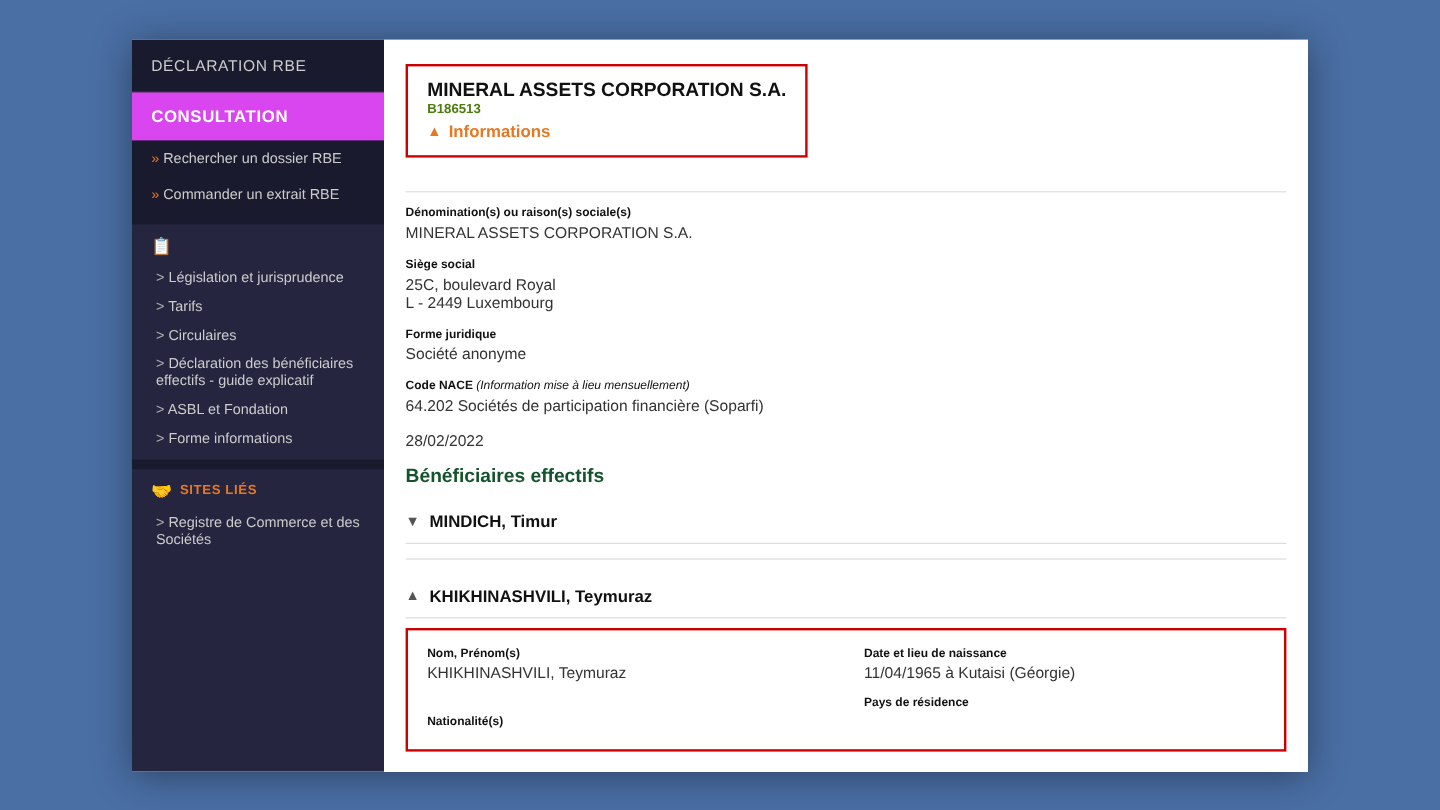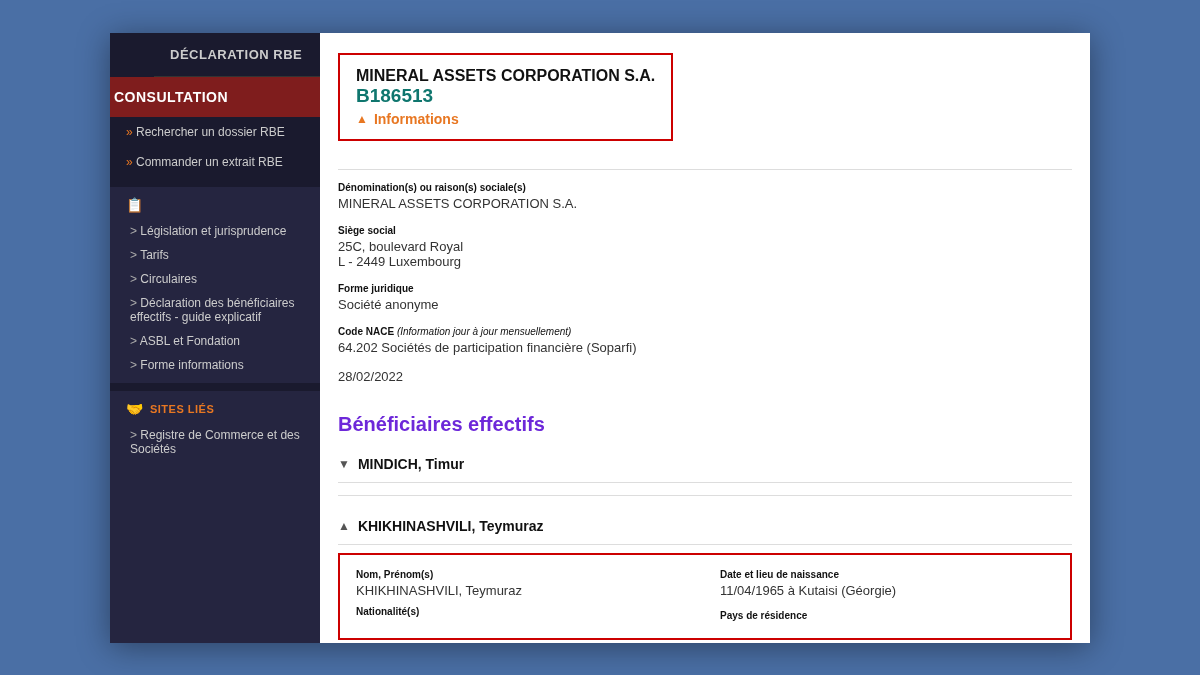--- a/index.html
+++ b/index.html
@@ -36,29 +36,28 @@
       min-width: 210px;
       background: #1a1a2e;
       color: #fff;
       display: flex;
       flex-direction: column;
     }
     .sidebar-header {
       background: #1a1a2e;
       padding: 14px 16px;
       font-size: 13px;
-      font-weight: bold;
+      font-weight: normal;
       color: #ccc;
       letter-spacing: 0.5px;
       border-bottom: 1px solid #333;
-      margin-left: 44px;
     }
     .sidebar-active {
-      background: #7f1d1d;
-      padding: 12px 4px;
+      background: #d946ef;
+      padding: 12px 16px;
       font-size: 14px;
       font-weight: bold;
       color: #fff;
       letter-spacing: 0.5px;
     }
     .sidebar-link {
       padding: 8px 16px;
       font-size: 12px;
       color: #ccc;
       cursor: pointer;
@@ -124,23 +123,23 @@
       display: inline-block;
       margin-bottom: 16px;
       min-width: 260px;
     }
     .company-name {
       font-size: 16px;
       font-weight: bold;
       color: #111;
     }
     .company-id {
-      font-size: 19px;
-      font-weight: bold;
-      color: #0f766e;
+      font-size: 11px;
+      font-weight: bold;
+      color: #4d7c0f;
     }
     .section-toggle {
       display: flex;
       align-items: center;
       gap: 6px;
       font-size: 14px;
       color: #e87722;
       font-weight: bold;
       cursor: pointer;
       margin-top: 4px;
@@ -162,24 +161,24 @@
     }
     .info-label em {
       font-style: italic;
       font-weight: normal;
     }
     .info-value {
       font-size: 13px;
       color: #333;
     }
     .section-title-main {
-      font-size: 20px;
-      font-weight: bold;
-      color: #6d28d9;
-      margin: 29px 0 10px 0;
+      font-size: 16px;
+      font-weight: bold;
+      color: #14532d;
+      margin: 14px 0 10px 0;
     }
     .beneficiary-row {
       display: flex;
       align-items: center;
       gap: 8px;
       padding: 10px 0;
       border-bottom: 1px solid #ddd;
       font-size: 14px;
       font-weight: bold;
       color: #111;
@@ -257,21 +256,21 @@
       </div>
 
       <div class="info-group">
         <div class="info-label">Forme juridique</div>
         <div class="info-value">Société anonyme</div>
       </div>
 
       <div class="info-group">
         <div class="info-label">
           <span>Code NACE</span>
-          <em> <span>(Information jour à jour mensuellement)</span></em>
+          <em> <span>(Information mise à lieu mensuellement)</span></em>
         </div>
         <div class="info-value">64.202 Sociétés de participation financière (Soparfi)</div>
       </div>
 
       <div class="info-group">
         <div class="info-value">28/02/2022</div>
       </div>
 
       
       <div class="section-title-main">Bénéficiaires effectifs</div>
@@ -289,21 +288,21 @@
         <span class="arrow">▲</span>
         <span>KHIKHINASHVILI, Teymuraz</span>
       </div>
 
       
       <div class="beneficiary-expanded">
         <div class="beneficiary-grid">
           <div>
             <div class="info-label">Nom, Prénom(s)</div>
             <div class="info-value">KHIKHINASHVILI, Teymuraz</div>
-            <div class="info-label" style="margin-top:8px;">Nationalité(s)</div>
+            <div class="info-label" style="margin-top:28px;">Nationalité(s)</div>
 
           </div>
           <div>
             <div class="info-label">Date et lieu de naissance</div>
             <div class="info-value">11/04/1965 à Kutaisi (Géorgie)</div>
             <div class="info-label" style="margin-top:12px;">Pays de résidence</div>
 
           </div>
         </div>
       </div>

